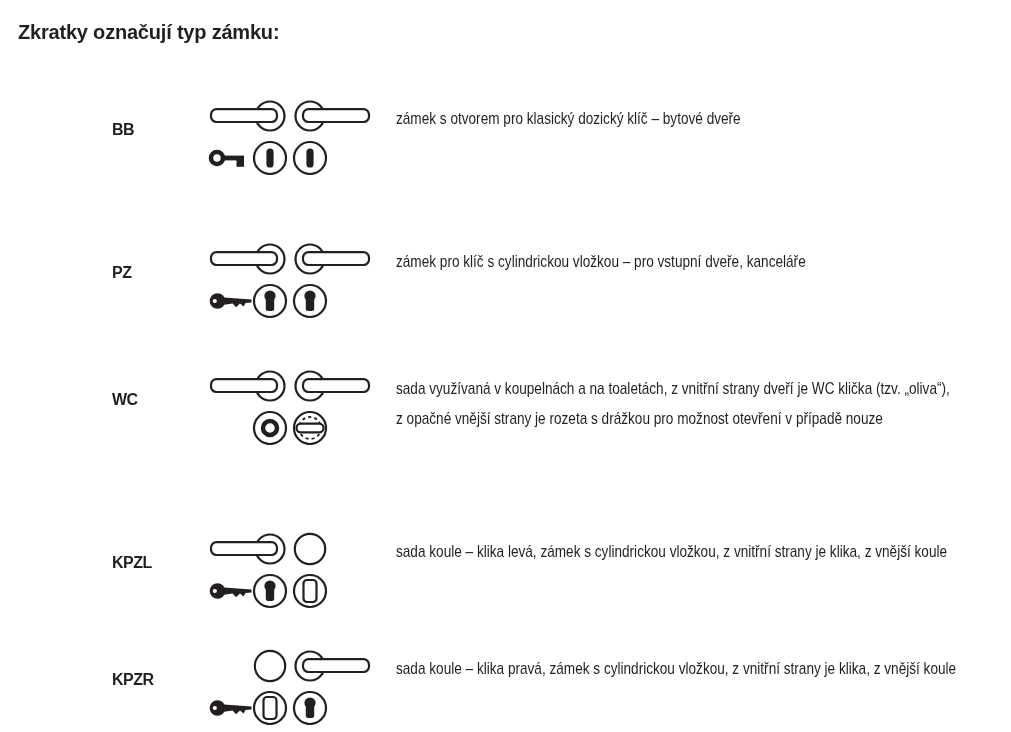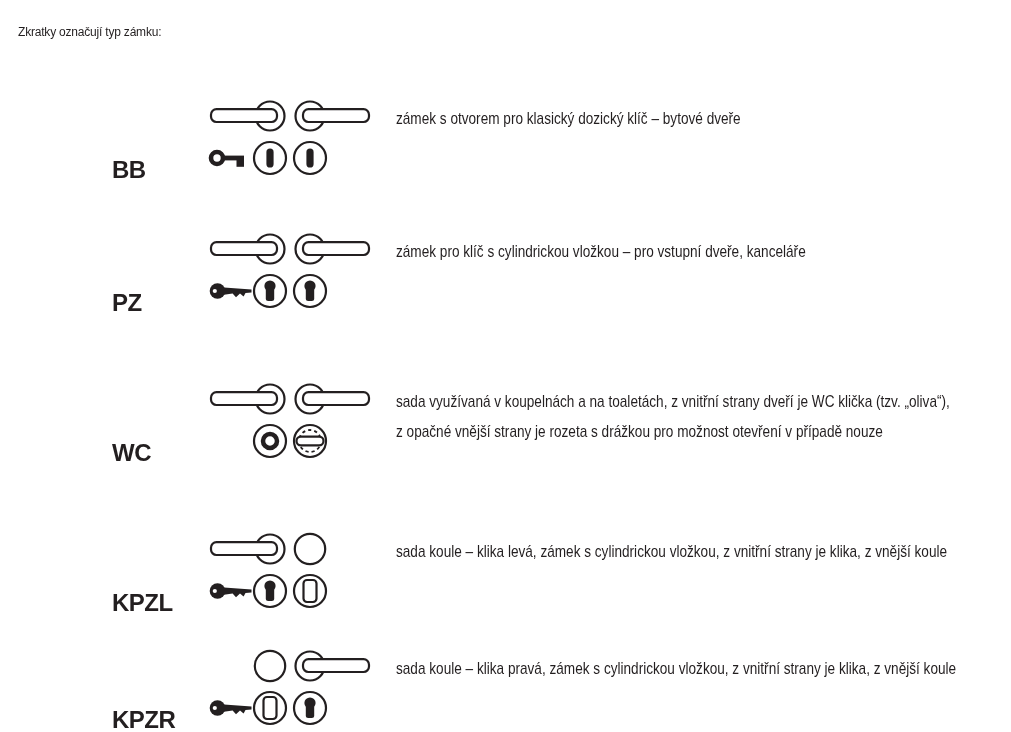--- a/index.html
+++ b/index.html
@@ -3,28 +3,28 @@
 <meta charset="utf-8">
 <style>
   html,body{margin:0;padding:0;}
   body{
     width:1011px;height:732px;position:relative;overflow:hidden;
     background:#ffffff;color:#231f20;
     font-family:"Liberation Sans","DejaVu Sans",sans-serif;
   }
   .title{
     position:absolute;left:18px;top:22px;
-    font-size:12px;font-weight:normal;line-height:20px;
+    font-size:20px;font-weight:bold;line-height:20px;
     letter-spacing:-0.2px;white-space:nowrap;
   }
   .row{position:absolute;left:0;width:1011px;height:85px;}
   .abbr{
     position:absolute;left:112px;top:23px;
-    font-size:24px;font-weight:bold;line-height:24px;
-    letter-spacing:-0.5px;white-space:nowrap;margin-top:40px;
+    font-size:16px;font-weight:bold;line-height:24px;
+    letter-spacing:-0.5px;white-space:nowrap;
   }
   .icon{position:absolute;left:205px;top:0;}
   .desc{
     position:absolute;left:396px;top:9px;
     font-size:17px;line-height:30px;white-space:nowrap;
     transform:scaleX(0.8);transform-origin:0 0;
   }
 </style>
 </head>
 <body>
@@ -55,21 +55,21 @@
         <circle cx="105" cy="63" r="16" fill="#ffffff" stroke="#231f20" stroke-width="2.2"></circle>
         <rect x="101.4" y="53.5" width="7.2" height="19" rx="3.6" fill="#231f20"></rect>
       </g>
     </svg>
   <div class="desc">
     <div>zámek s otvorem pro klasický dozický klíč – bytové dveře</div>
     <div></div>
   </div>
 </section>
 
-<section class="row" style="top:228px">
+<section class="row" style="top:238px">
   <div class="abbr">PZ</div>
   <svg class="icon" viewBox="0 0 170 85" width="170" height="85">
       <g>
         <circle cx="65" cy="21" r="14.5" fill="#ffffff" stroke="#231f20" stroke-width="2.2"></circle>
         <rect x="6" y="14.2" width="66" height="12.8" rx="5.5" fill="#ffffff" stroke="#231f20" stroke-width="2.2"></rect>
       </g>
       <g>
         <circle cx="105" cy="21" r="14.5" fill="#ffffff" stroke="#231f20" stroke-width="2.2"></circle>
         <rect x="98" y="14.2" width="66" height="12.8" rx="5.5" fill="#ffffff" stroke="#231f20" stroke-width="2.2"></rect>
       </g>
@@ -88,21 +88,21 @@
         <circle cx="105" cy="58" r="5.6" fill="#231f20"></circle>
         <rect x="100.8" y="59.5" width="8.4" height="13.5" rx="2.5" fill="#231f20"></rect>
       </g>
     </svg>
   <div class="desc">
     <div>zámek pro klíč s cylindrickou vložkou – pro vstupní dveře, kanceláře</div>
     <div></div>
   </div>
 </section>
 
-<section class="row" style="top:378px">
+<section class="row" style="top:365px">
   <div class="abbr">WC</div>
   <svg class="icon" viewBox="0 0 170 85" width="170" height="85">
       <g>
         <circle cx="65" cy="21" r="14.5" fill="#ffffff" stroke="#231f20" stroke-width="2.2"></circle>
         <rect x="6" y="14.2" width="66" height="12.8" rx="5.5" fill="#ffffff" stroke="#231f20" stroke-width="2.2"></rect>
       </g>
       <g>
         <circle cx="105" cy="21" r="14.5" fill="#ffffff" stroke="#231f20" stroke-width="2.2"></circle>
         <rect x="98" y="14.2" width="66" height="12.8" rx="5.5" fill="#ffffff" stroke="#231f20" stroke-width="2.2"></rect>
       </g>

